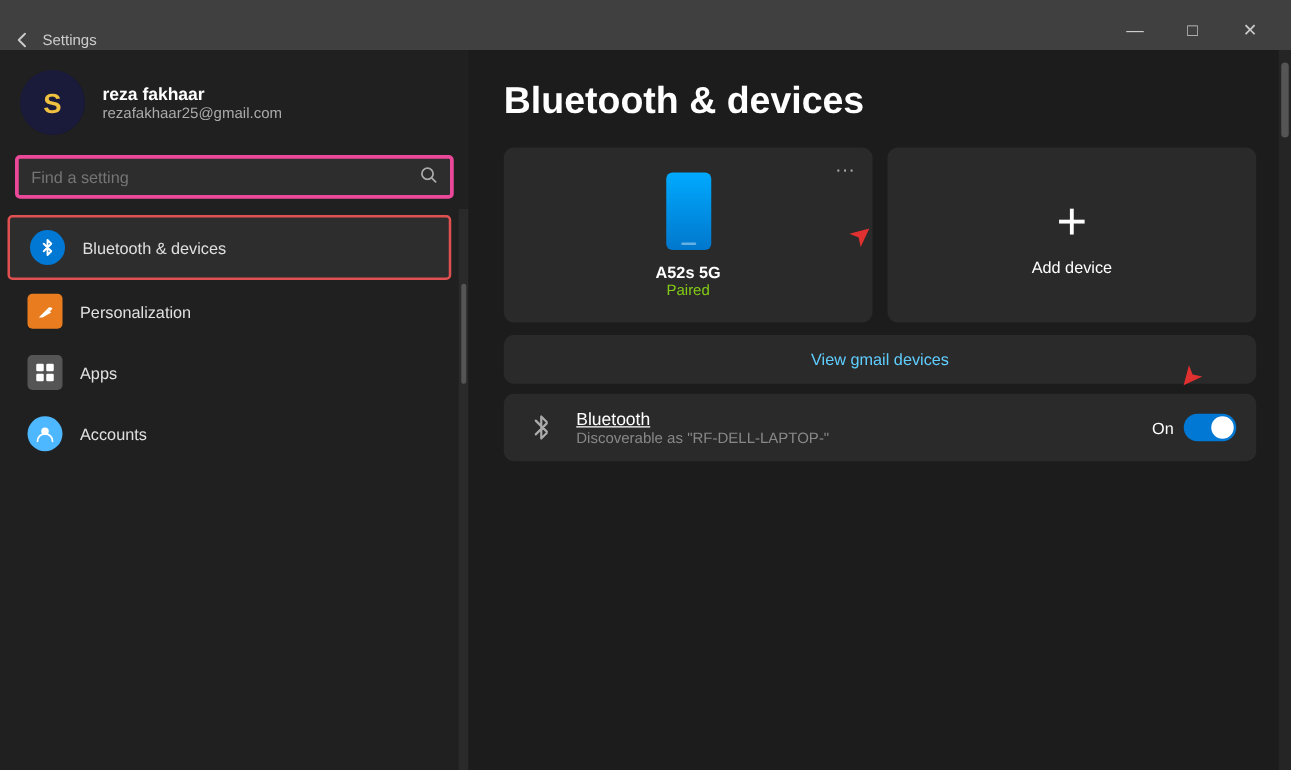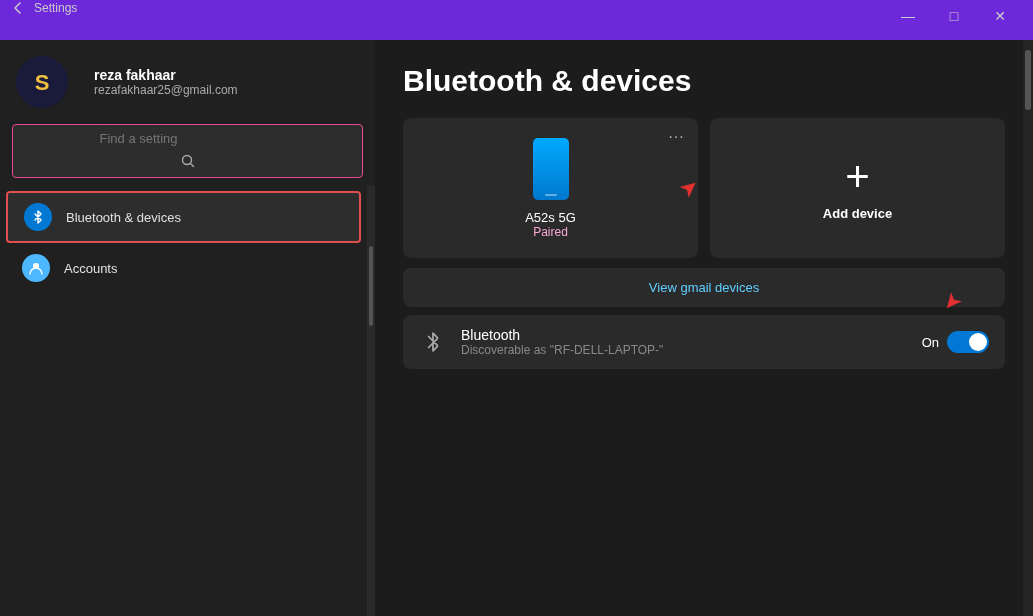--- a/index.html
+++ b/index.html
@@ -10,23 +10,23 @@
       font-family: 'Segoe UI', sans-serif;
       color: #fff;
       overflow: hidden;
       display: flex;
       flex-direction: column;
     }
 
     
     .title-bar {
       height: 40px;
-      background: #6d28d9;
-      display: flex;
-      align-items: flex-start;
+      background: #404040;
+      display: flex;
+      align-items: flex-end;
       padding: 0 10px;
       justify-content: space-between;
       flex-shrink: 0;
     }
     .title-bar-left {
       display: flex;
       align-items: center;
       gap: 8px;
     }
     .title-bar-title {
@@ -89,35 +89,34 @@
       height: 52px;
       border-radius: 50%;
       background: radial-gradient(circle at 30% 30%, #2a2a4a, #0a0a1a);
       display: flex;
       align-items: center;
       justify-content: center;
       font-size: 20px;
       font-weight: bold;
       color: #f0c040;
     }
-    .user-info { display: flex; flex-direction: column; margin-left: 12px; }
+    .user-info { display: flex; flex-direction: column; }
     .user-name { font-size: 14px; font-weight: 600; color: #fff; }
     .user-email { font-size: 12px; color: #aaa; }
 
     
     .search-box {
       margin: 4px 12px 8px 12px;
       display: flex;
       align-items: center;
       background: #2d2d2d;
       border-radius: 4px;
       padding: 6px 10px;
       gap: 8px;
-      border: 1px solid #ec4899;
-      flex-direction: column;
+      border: 3px solid #ec4899;
     }
     .search-input {
       background: transparent;
       border: none;
       outline: none;
       color: #aaa;
       font-size: 13px;
       flex: 1;
     }
     .search-icon { color: #aaa; font-size: 14px; }
@@ -237,22 +236,22 @@
       position: absolute;
       bottom: 4px;
       left: 50%;
       transform: translateX(-50%);
       width: 12px;
       height: 2px;
       background: rgba(255,255,255,0.4);
       border-radius: 1px;
     }
 
-    .device-name { font-size: 13px; font-weight: 400; color: #fff; text-align: center; }
-    .device-status { font-size: 12px; color: #f9a8d4; }
+    .device-name { font-size: 13px; font-weight: 700; color: #fff; text-align: center; }
+    .device-status { font-size: 12px; color: #84cc16; }
 
     .add-device-card {
       flex: 1;
       background: #2a2a2a;
       border-radius: 8px;
       padding: 14px;
       display: flex;
       flex-direction: column;
       align-items: center;
       justify-content: center;
@@ -262,21 +261,21 @@
     }
 
     .plus-icon {
       font-size: 42px;
       color: #fff;
       font-weight: 300;
       margin-bottom: 8px;
       line-height: 1;
     }
 
-    .add-device-label { font-size: 13px; color: #fff; font-weight: 700; }
+    .add-device-label { font-size: 13px; color: #fff; font-weight: 400; }
 
     
     .view-more-btn {
       width: 100%;
       background: #2a2a2a;
       border: none;
       color: #60cdff;
       font-size: 13px;
       padding: 12px;
       border-radius: 8px;
@@ -300,21 +299,21 @@
       width: 28px;
       height: 28px;
       display: flex;
       align-items: center;
       justify-content: center;
       color: #aaa;
       font-size: 18px;
     }
 
     .bt-info { flex: 1; }
-    .bt-label { font-size: 14px; color: #fff; }
+    .bt-label { font-size: 14px; color: #fff; text-decoration: underline; }
     .bt-sub { font-size: 12px; color: #888; }
 
     .bt-toggle-area {
       display: flex;
       align-items: center;
       gap: 8px;
     }
     .bt-on-label { font-size: 13px; color: #fff; }
 
     .toggle {
@@ -399,21 +398,42 @@
         <div class="nav-item active-box" style="margin:1px 6px; padding:10px 16px; display:flex; align-items:center; gap:14px; cursor:pointer; border-radius:4px;">
           <div class="nav-item-icon icon-bluetooth" style="background:#0078d4; border-radius:50%; width:28px; height:28px; display:flex; align-items:center; justify-content:center;">
             <svg width="16" height="16" viewBox="0 0 16 16" fill="none">
               <path d="M5 5L11 11M11 5L5 11M8 2V14M8 2L11 5M8 14L11 11" stroke="white" stroke-width="1.5" stroke-linecap="round"></path>
             </svg>
           </div>
           <span class="nav-item-label">Bluetooth &amp; devices</span>
         </div>
 
 
-
+        <div class="nav-item">
+          <div class="nav-item-icon" style="background:#e87c1e; border-radius:4px; width:28px; height:28px; display:flex; align-items:center; justify-content:center;">
+            <svg width="16" height="16" viewBox="0 0 16 16" fill="none">
+              <path d="M3 13L10 6L13 9L6 13H3Z" fill="white"></path>
+              <path d="M10 6L12 4L14 6L12 8L10 6Z" fill="white"></path>
+              <circle cx="12" cy="4" r="1" fill="#e87c1e"></circle>
+            </svg>
+          </div>
+          <span class="nav-item-label">Personalization</span>
+        </div>
+
+        <div class="nav-item">
+          <div class="nav-item-icon" style="background:#555; border-radius:4px; width:28px; height:28px; display:flex; align-items:center; justify-content:center;">
+            <svg width="18" height="18" viewBox="0 0 18 18" fill="none">
+              <rect x="2" y="2" width="6" height="6" rx="1" fill="white"></rect>
+              <rect x="10" y="2" width="6" height="6" rx="1" fill="white"></rect>
+              <rect x="2" y="10" width="6" height="6" rx="1" fill="white"></rect>
+              <rect x="10" y="10" width="6" height="6" rx="1" fill="white"></rect>
+            </svg>
+          </div>
+          <span class="nav-item-label">Apps</span>
+        </div>
 
         <div class="nav-item">
           <div class="nav-item-icon" style="background:#4db8ff; border-radius:50%; width:28px; height:28px; display:flex; align-items:center; justify-content:center;">
             <svg width="16" height="16" viewBox="0 0 16 16" fill="none">
               <circle cx="8" cy="6" r="3" fill="white"></circle>
               <path d="M2 14c0-3.3 2.7-6 6-6s6 2.7 6 6" stroke="white" stroke-width="1.4" stroke-linecap="round" fill="none"></path>
             </svg>
           </div>
           <span class="nav-item-label">Accounts</span>
         </div>

